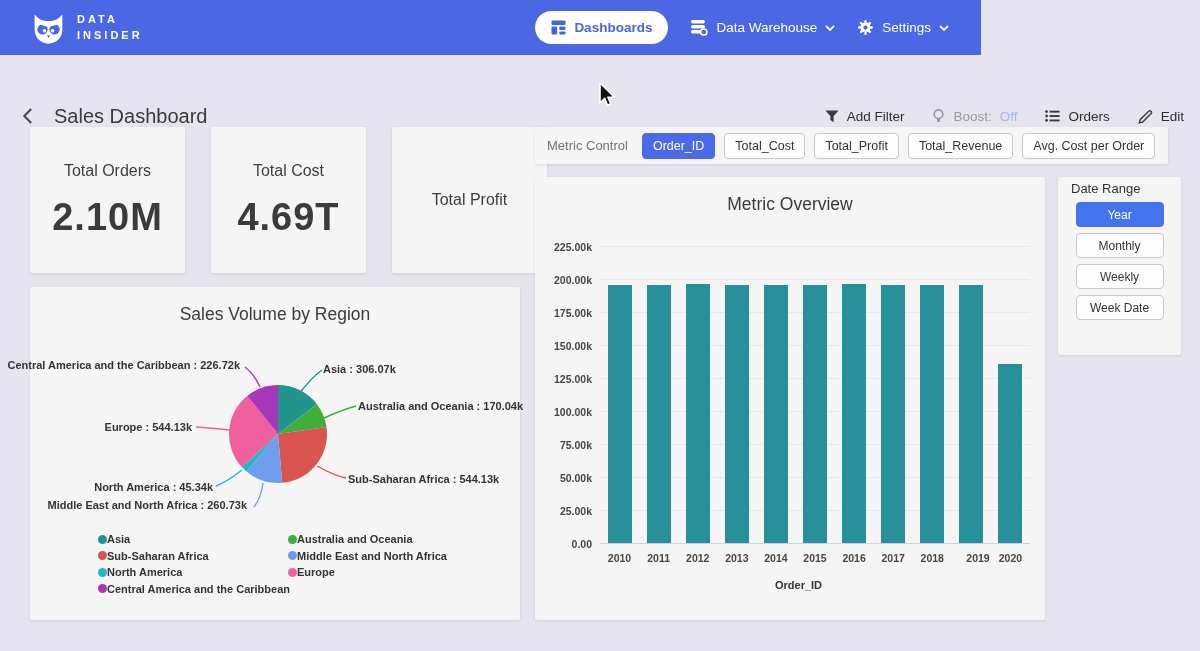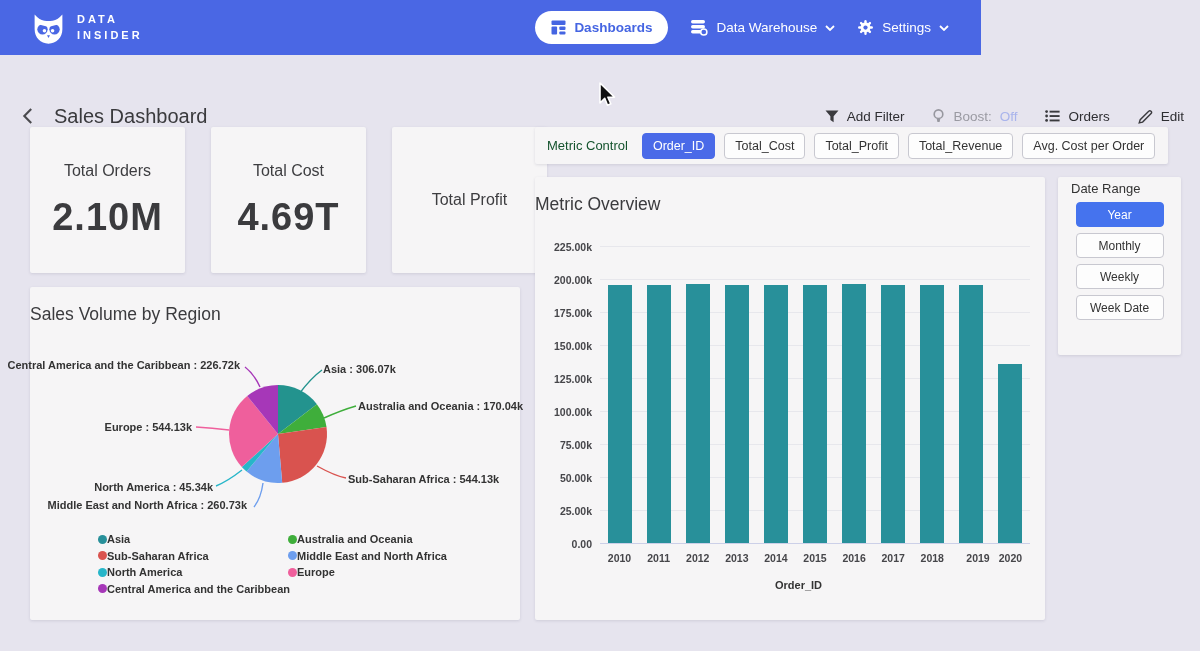--- a/index.html
+++ b/index.html
@@ -28,27 +28,27 @@
   .card{position:absolute;background:#f6f5f6;border-radius:2px;box-shadow:0 1px 3px rgba(40,40,70,.12);}
   
   .kpi-row{position:absolute;left:30px;top:127px;display:grid;grid-template-columns:repeat(3,155px);gap:26px;}
   .kpi-card{height:146px;background:#f6f5f6;border-radius:2px;box-shadow:0 1px 3px rgba(40,40,70,.12);
             display:flex;flex-direction:column;align-items:center;justify-content:center;gap:16px;}
   .kpi-label{font-size:16px;color:#3d3d40;font-weight:500;}
   .kpi-value{font-size:38px;font-weight:bold;color:#3b3b3e;letter-spacing:1px;}
   
   .metric-bar{left:535px;top:127px;width:633px;height:37px;display:flex;align-items:center;
               padding:0 12px;box-sizing:border-box;gap:9px;}
-  .metric-label{font-size:13px;color:#14532d;margin-right:5px;}
+  .metric-label{font-size:13px;color:#737373;margin-right:5px;}
   .chip{height:26px;padding:0 10px;border-radius:4px;border:1px solid #c8c8d0;background:#fdfdfd;
         font-size:12.5px;color:#333;font-family:inherit;cursor:pointer;}
   .chip-active{background:#4a6ae8;color:#fff;border-color:#4a6ae8;}
   
   .pie-card{left:30px;top:287px;width:490px;height:333px;}
-  .chart-title{text-align:left;padding-top:17px;font-size:17.5px;color:#3b3b3e;font-weight:500;}
+  .chart-title{text-align:center;padding-top:17px;font-size:17.5px;color:#3b3b3e;font-weight:500;}
   .pie-canvas{position:absolute;left:0;top:0;}
   .pie-label{position:absolute;font-size:11px;font-weight:bold;color:#333;white-space:nowrap;transform:translateY(-50%);}
   .pie-legend-col{position:absolute;top:246px;display:flex;flex-direction:column;gap:4.5px;}
   .legend-item{display:flex;align-items:center;font-size:11px;font-weight:bold;color:#333;height:12px;}
   .legend-dot{width:9px;height:9px;border-radius:50%;flex:none;}
   
   .bar-card{left:535px;top:177px;width:510px;height:443px;}
   .bar-plot{position:absolute;left:65px;top:70px;width:430px;height:297px;}
   .gridline{position:absolute;left:0;right:0;height:1px;background:#e7e7ec;}
   .baseline{background:#ccd0e8;}

